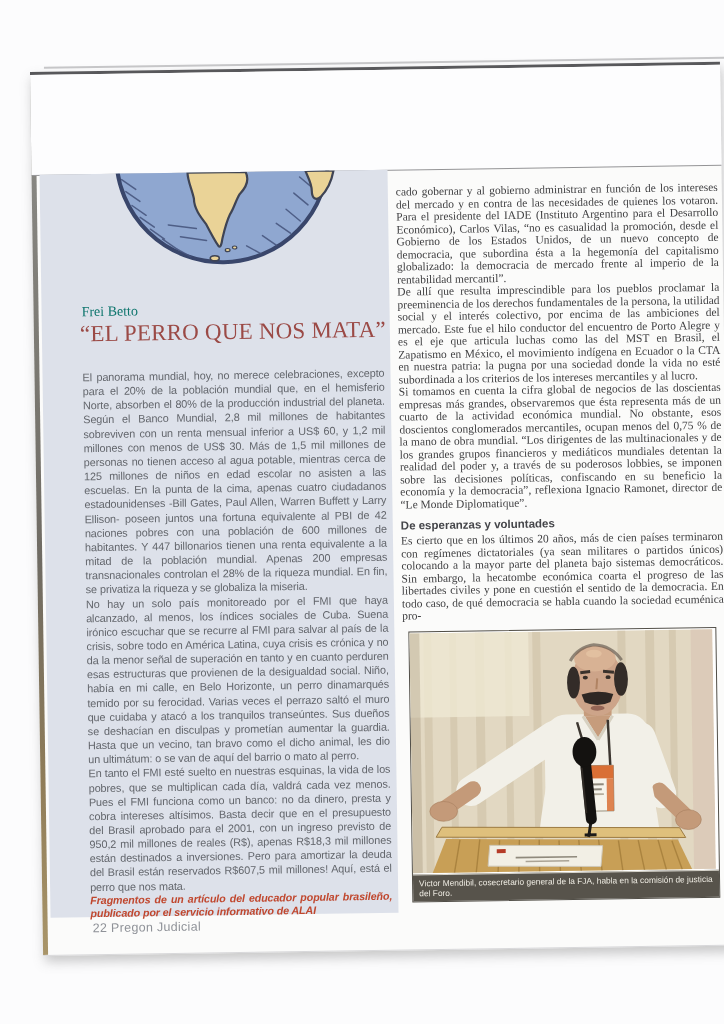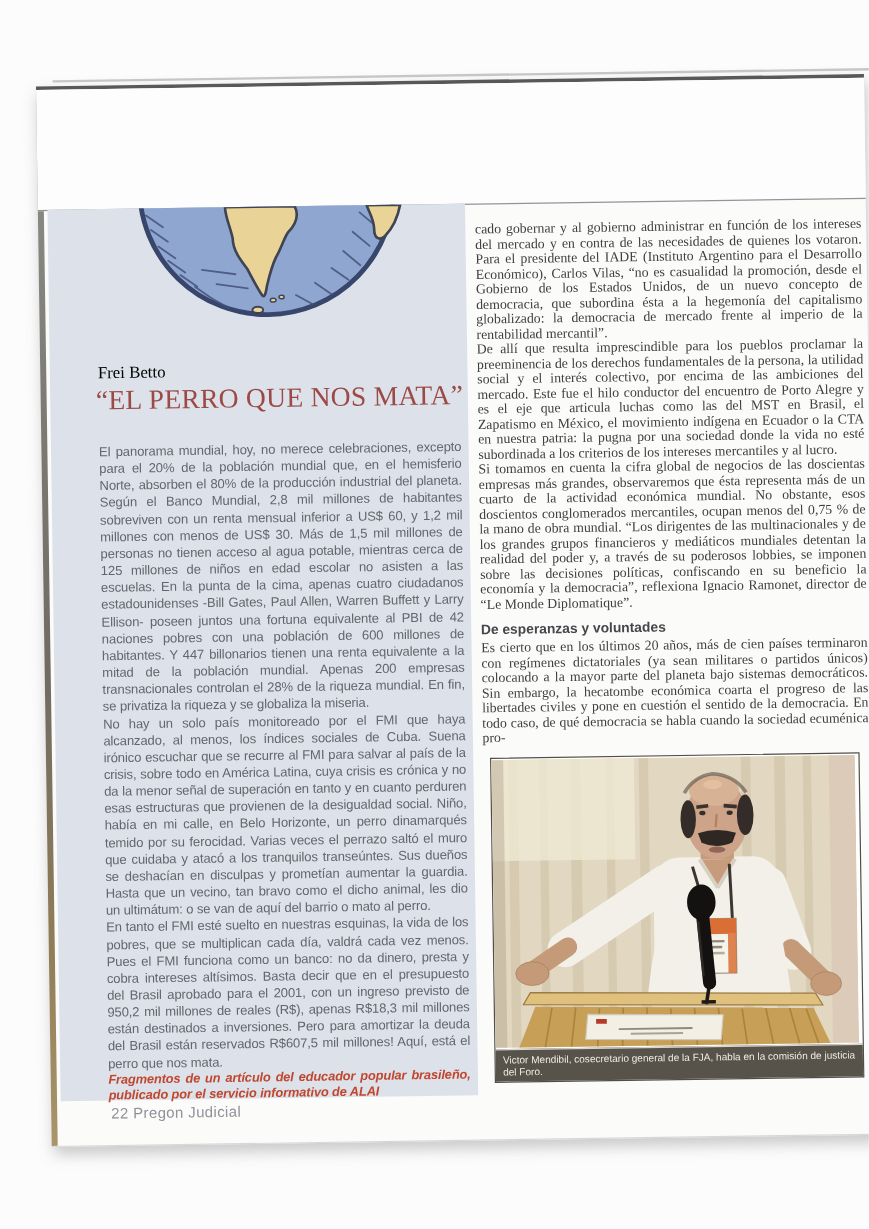--- a/index.html
+++ b/index.html
@@ -16,21 +16,21 @@
   .spine{position:absolute;left:0;top:0;bottom:0;width:5px;
          background:linear-gradient(180deg,#8e8e8a,#6f6b63 55%,#8f7c58 80%,#a99569);}
 
   .band{position:absolute;top:0;left:0;right:0;height:100px;background:#fdfdfe;
         border-bottom:1.5px solid #949496;}
 
   
   .panel{position:absolute;top:100px;left:8px;width:348px;height:743px;background:#dde1ea;}
   .globe{position:absolute;left:70px;top:0;}
   .author{position:absolute;left:40px;top:130px;font-family:"Liberation Serif",serif;
-          font-size:14px;color:#000000;}
+          font-size:14px;color:#0f766e;}
   .title{position:absolute;left:38px;top:147px;font-family:"Liberation Serif",serif;
          font-size:23px;color:#9b4a46;letter-spacing:.2px;white-space:nowrap;}
   .body{position:absolute;left:40px;top:196px;width:302px;
         font-size:10.9px;line-height:14.15px;color:#63666c;text-align:justify;letter-spacing:-.1px;}
   .body p{margin:0;}
   .credit{margin-top:2px;font-style:italic;font-weight:bold;color:#c0472e;
           font-size:10.7px;line-height:13.6px;}
 
   
   .rightcol{position:absolute;top:100px;left:364px;width:322px;padding-top:16px;}

